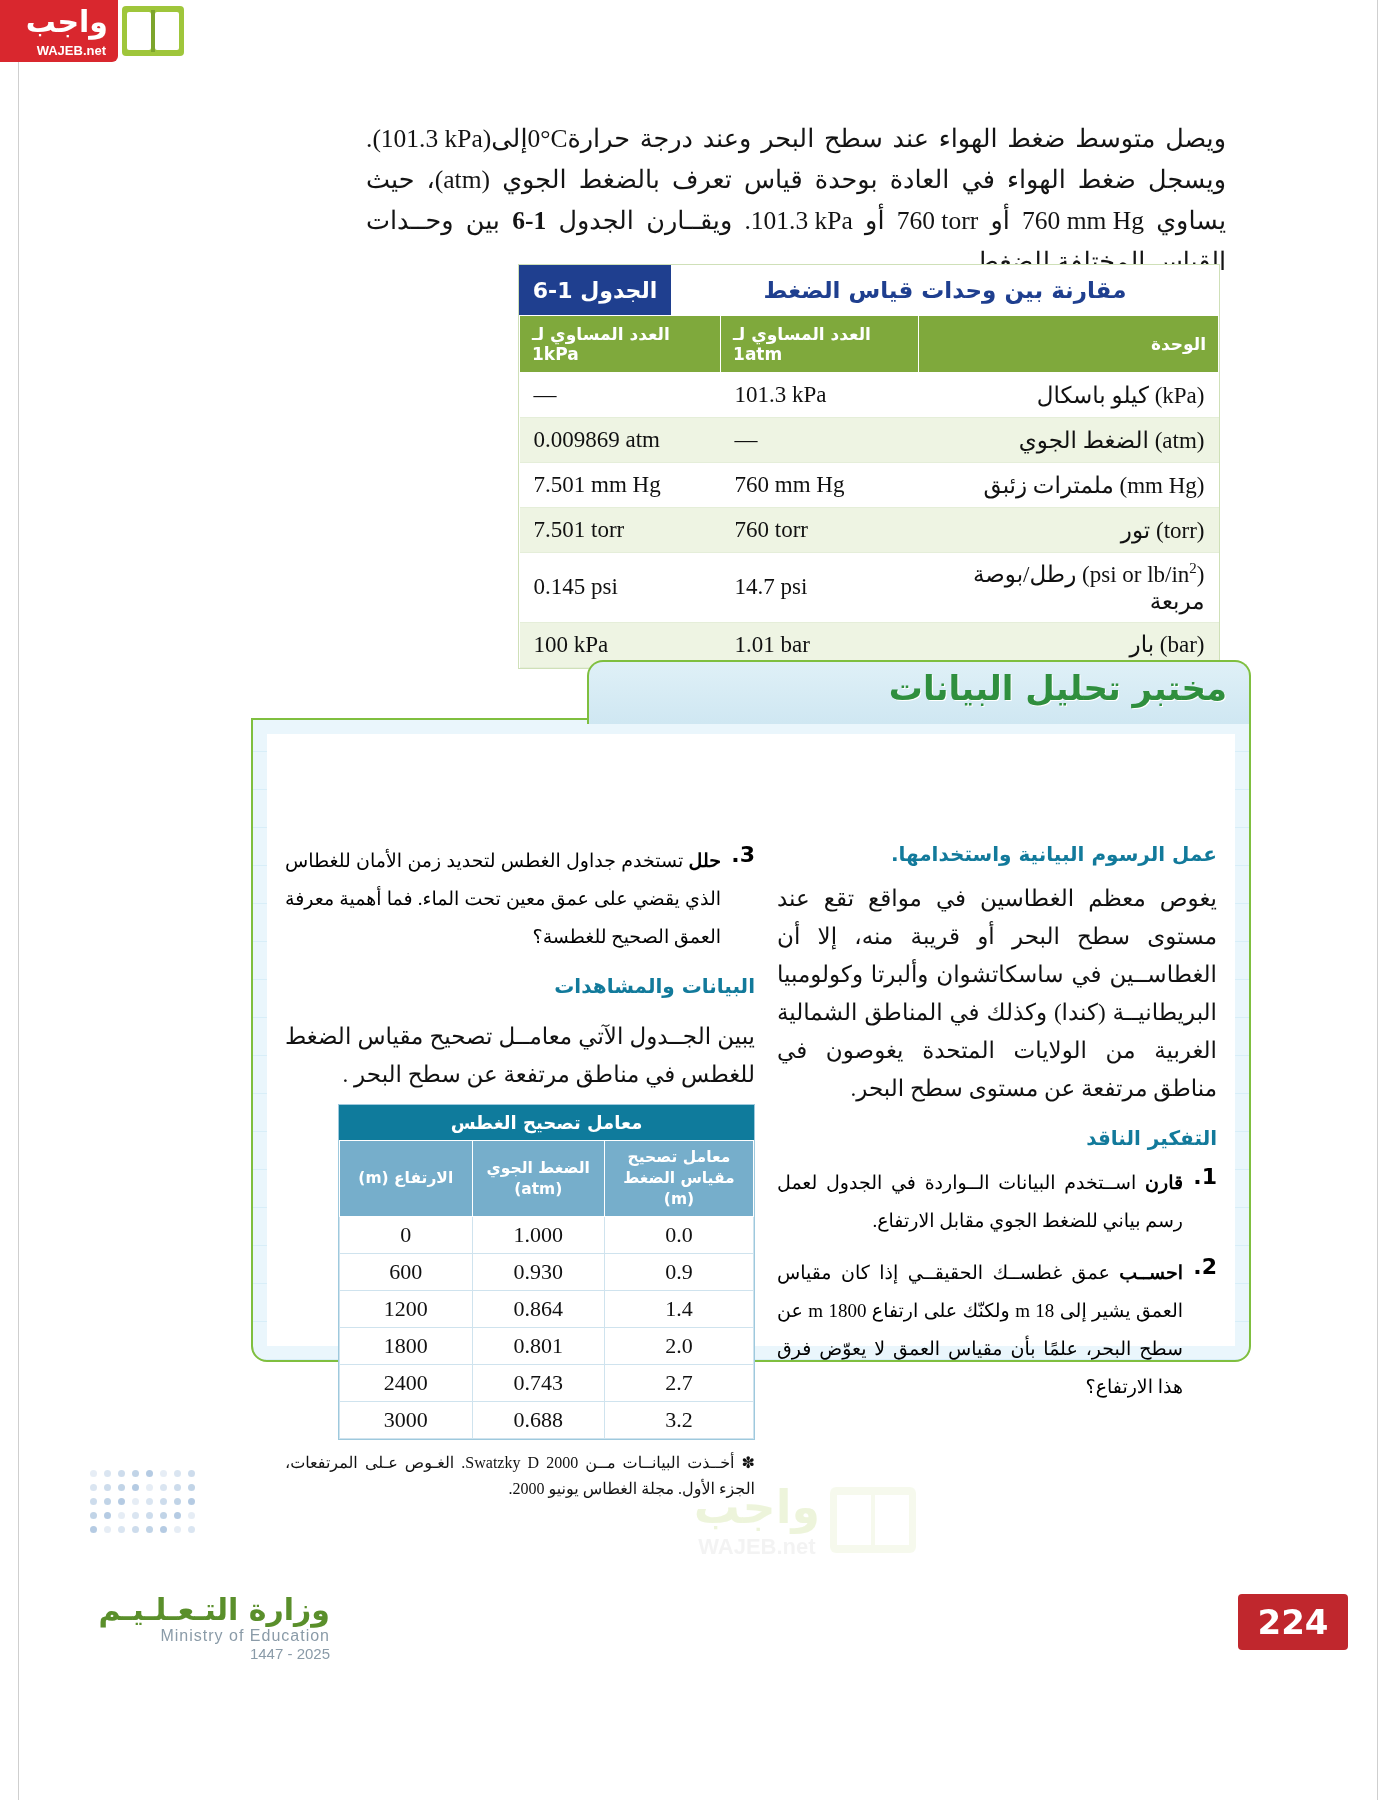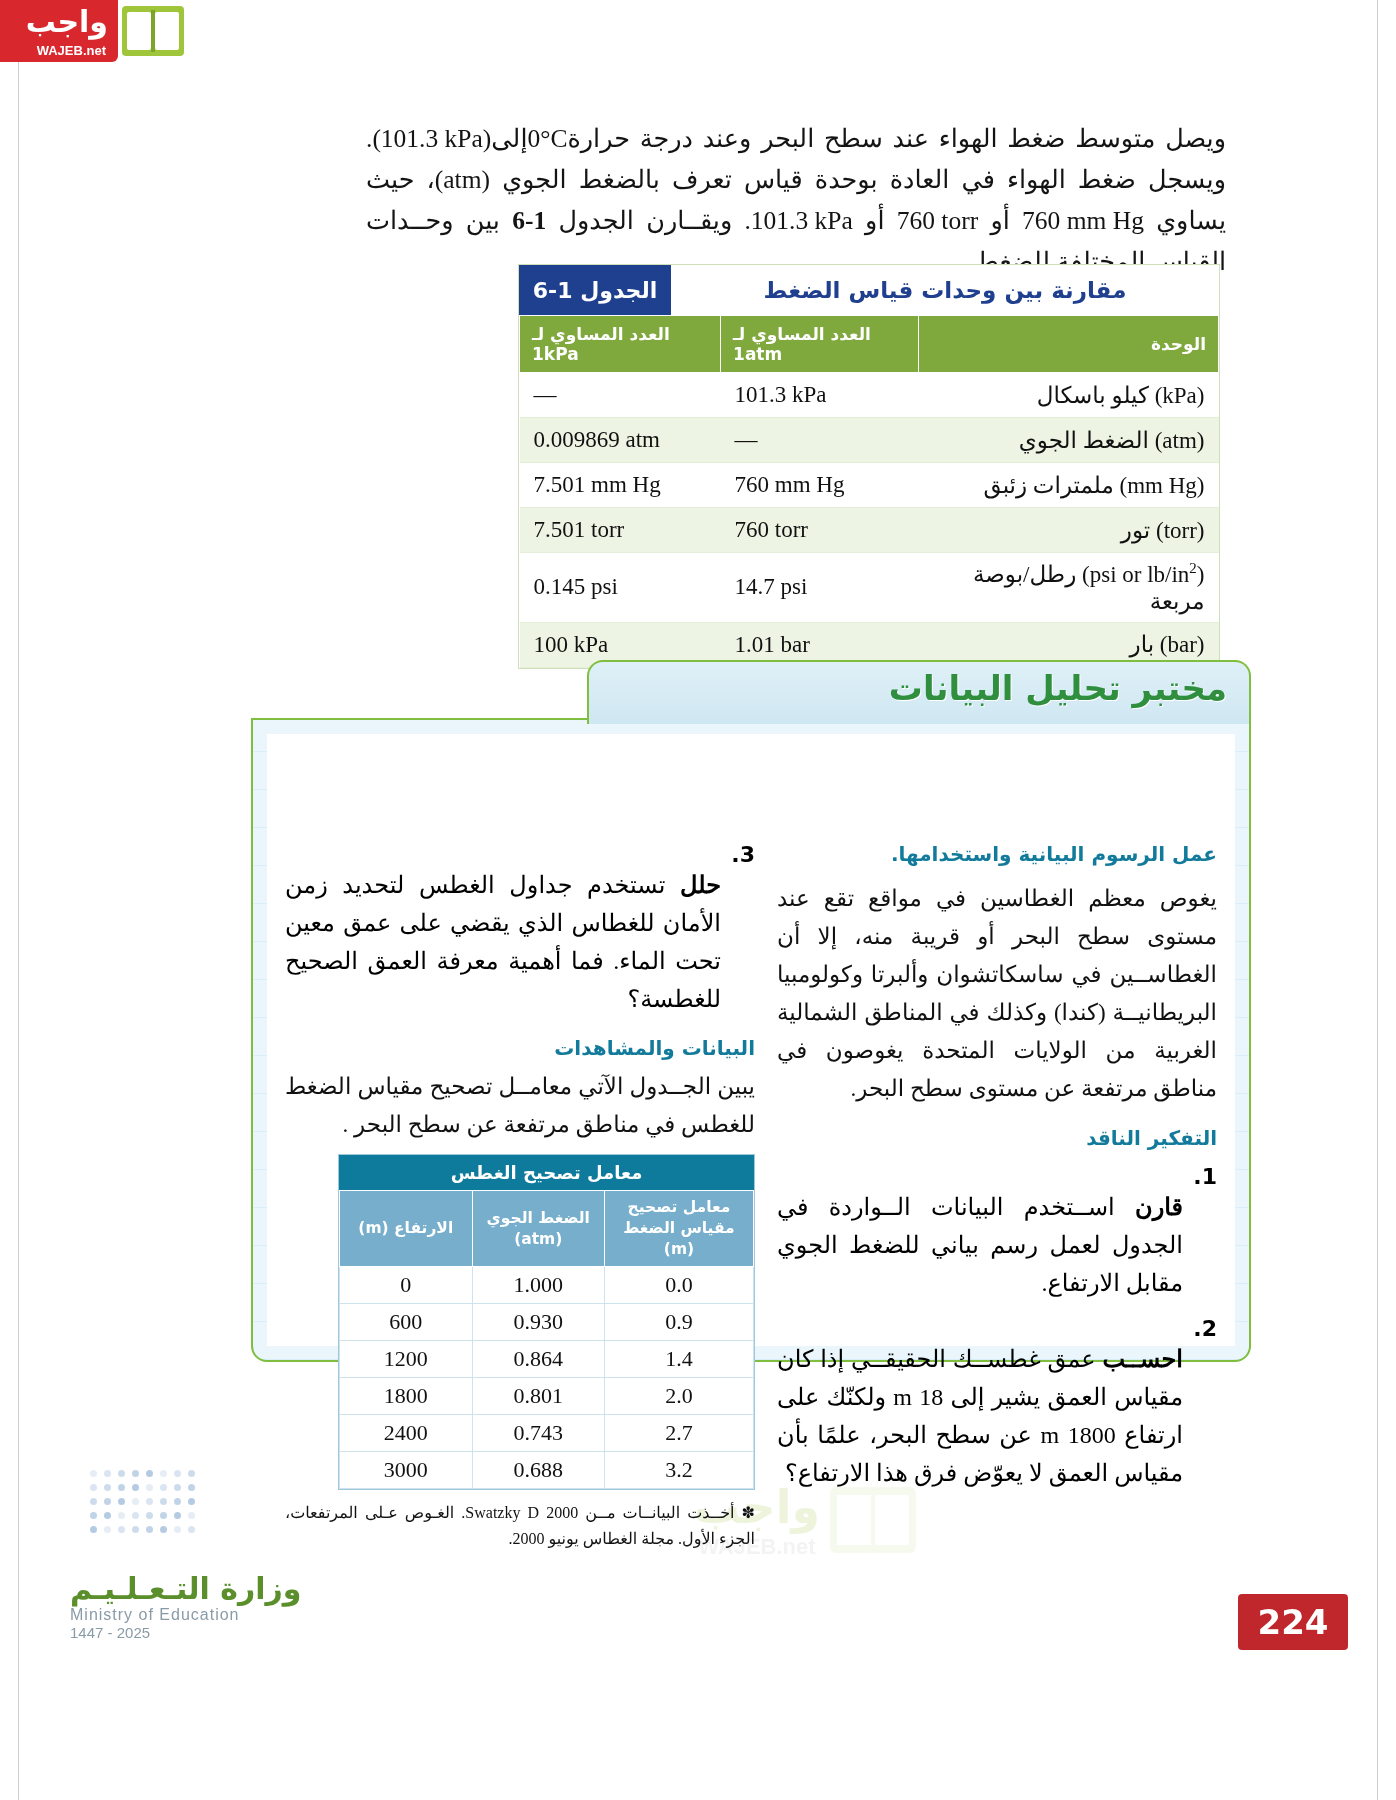--- a/index.html
+++ b/index.html
@@ -65,21 +65,21 @@
   .lab-white{position:absolute;right:14px;top:14px;left:14px;bottom:14px;background:#ffffff;}
 
   .lab-col-right{position:absolute;right:18px;top:108px;width:440px;direction:rtl;}
   .lab-col-left{position:absolute;left:18px;top:108px;width:470px;direction:rtl;}
 
   .h-teal{color:#127a9b;font-weight:bold;font-size:20px;font-family:"DejaVu Sans", sans-serif;}
   .h-teal2{color:#127a9b;font-weight:bold;font-size:19.5px;font-family:"DejaVu Sans", sans-serif;line-height:32px;}
   .ptxt{font-size:23px;line-height:38px;color:#111;text-align:justify;direction:rtl;}
   .num-item{display:flex;flex-direction:row;gap:8px;margin-top:14px;direction:rtl;}
   .num-item .n{font-weight:bold;font-size:22px;font-family:"DejaVu Sans", sans-serif;min-width:26px;}
-  .num-item .t{flex:1;font-size:24px;line-height:38px;text-align:justify;margin-top:24px;}
+  .num-item .t{flex:1;font-size:19px;line-height:38px;text-align:justify;}
 
   
   .dtbl{margin-top:10px;width:415px;border:1px solid #9ec9dd;background:#fff;}
   .dtbl .cap{background:#0f7b9c;color:#fff;text-align:center;font-size:18px;font-weight:bold;
     font-family:"DejaVu Sans", sans-serif;padding:7px 0;}
   .dtbl table{border-collapse:collapse;width:100%;}
   .dtbl th{background:#76aecb;color:#fff;font-size:15.5px;font-weight:bold;
     font-family:"DejaVu Sans", sans-serif;padding:6px 4px;border:1px solid #ffffff;line-height:21px;}
   .dtbl td{font-size:22px;text-align:center;padding:5px 4px;border:1px solid #cfe3ee;color:#111;}
   .foot{margin-top:10px;font-size:16px;line-height:26px;color:#111;direction:rtl;text-align:justify;}
@@ -88,21 +88,21 @@
   .wm{position:absolute;opacity:.30;pointer-events:none;}
   .wm .wm-ar{color:#9fc63b;font-size:46px;font-weight:bold;font-family:"DejaVu Sans",sans-serif;}
   .wm .wm-net{color:#bfbfbf;font-size:22px;font-weight:bold;font-family:"Liberation Sans",sans-serif;}
   .wm-book{width:86px;height:66px;background:#cfe3a0;border-radius:6px;position:relative;}
   .wm-book .p{position:absolute;top:8px;width:34px;height:50px;background:#fff;}
   .wm-book .p.l{left:7px;} .wm-book .p.r{left:45px;}
 
   
   .dots{position:absolute;left:90px;bottom:260px;width:120px;height:70px;}
   .dot{position:absolute;width:7px;height:7px;border-radius:50%;background:#9ab8d8;}
-  .moe{position:absolute;left:70px;bottom:159px;text-align:left;width:260px;}
+  .moe{position:absolute;left:70px;bottom:138px;text-align:right;width:260px;}
   .moe .ar{color:#5a8f2b;font-size:30px;font-weight:bold;font-family:"DejaVu Sans",sans-serif;}
   .moe .en{color:#8a9ba8;font-size:16px;font-family:"Liberation Sans",sans-serif;letter-spacing:1px;}
   .moe .yr{color:#8a9ba8;font-size:15px;font-family:"Liberation Sans",sans-serif;}
   .pagebox{position:absolute;right:48px;bottom:150px;width:110px;height:56px;background:#c0272d;
     border-radius:4px;display:flex;align-items:center;justify-content:center;
     color:#fff;font-size:34px;font-weight:bold;font-family:"DejaVu Sans",sans-serif;}
 </style>
 </head>
 <body>
 
@@ -213,21 +213,21 @@
             </div>
           </div>
       </div>
 
       <div class="lab-col-left">
         <div class="num-item" style="margin-top:0;">
           <div class="n">3.</div>
           <div class="t"><span class="b">حلل</span> <span>تستخدم جداول الغطس لتحديد زمن الأمان للغطاس الذي يقضي على عمق معين تحت الماء. فما أهمية معرفة العمق الصحيح للغطسة؟</span></div>
         </div>
         <div class="h-teal" style="margin-top:18px;">البيانات والمشاهدات</div>
-        <div class="ptxt" style="margin-top:8px;">يبين الجــدول الآتي معامــل تصحيح مقياس الضغط للغطس في مناطق مرتفعة عن سطح البحر .</div>
+        <div class="ptxt" style="margin-top:20px;">يبين الجــدول الآتي معامــل تصحيح مقياس الضغط للغطس في مناطق مرتفعة عن سطح البحر .</div>
 
         <div class="dtbl">
           <div class="cap">معامل تصحيح الغطس</div>
           <table>
             <thead>
               <tr>
                 <th style="width:36%">معامل تصحيح مقياس الضغط (m)</th>
                 <th style="width:32%">الضغط الجوي (atm)</th>
                 <th style="width:32%">الارتفاع (m)</th>
               </tr>

